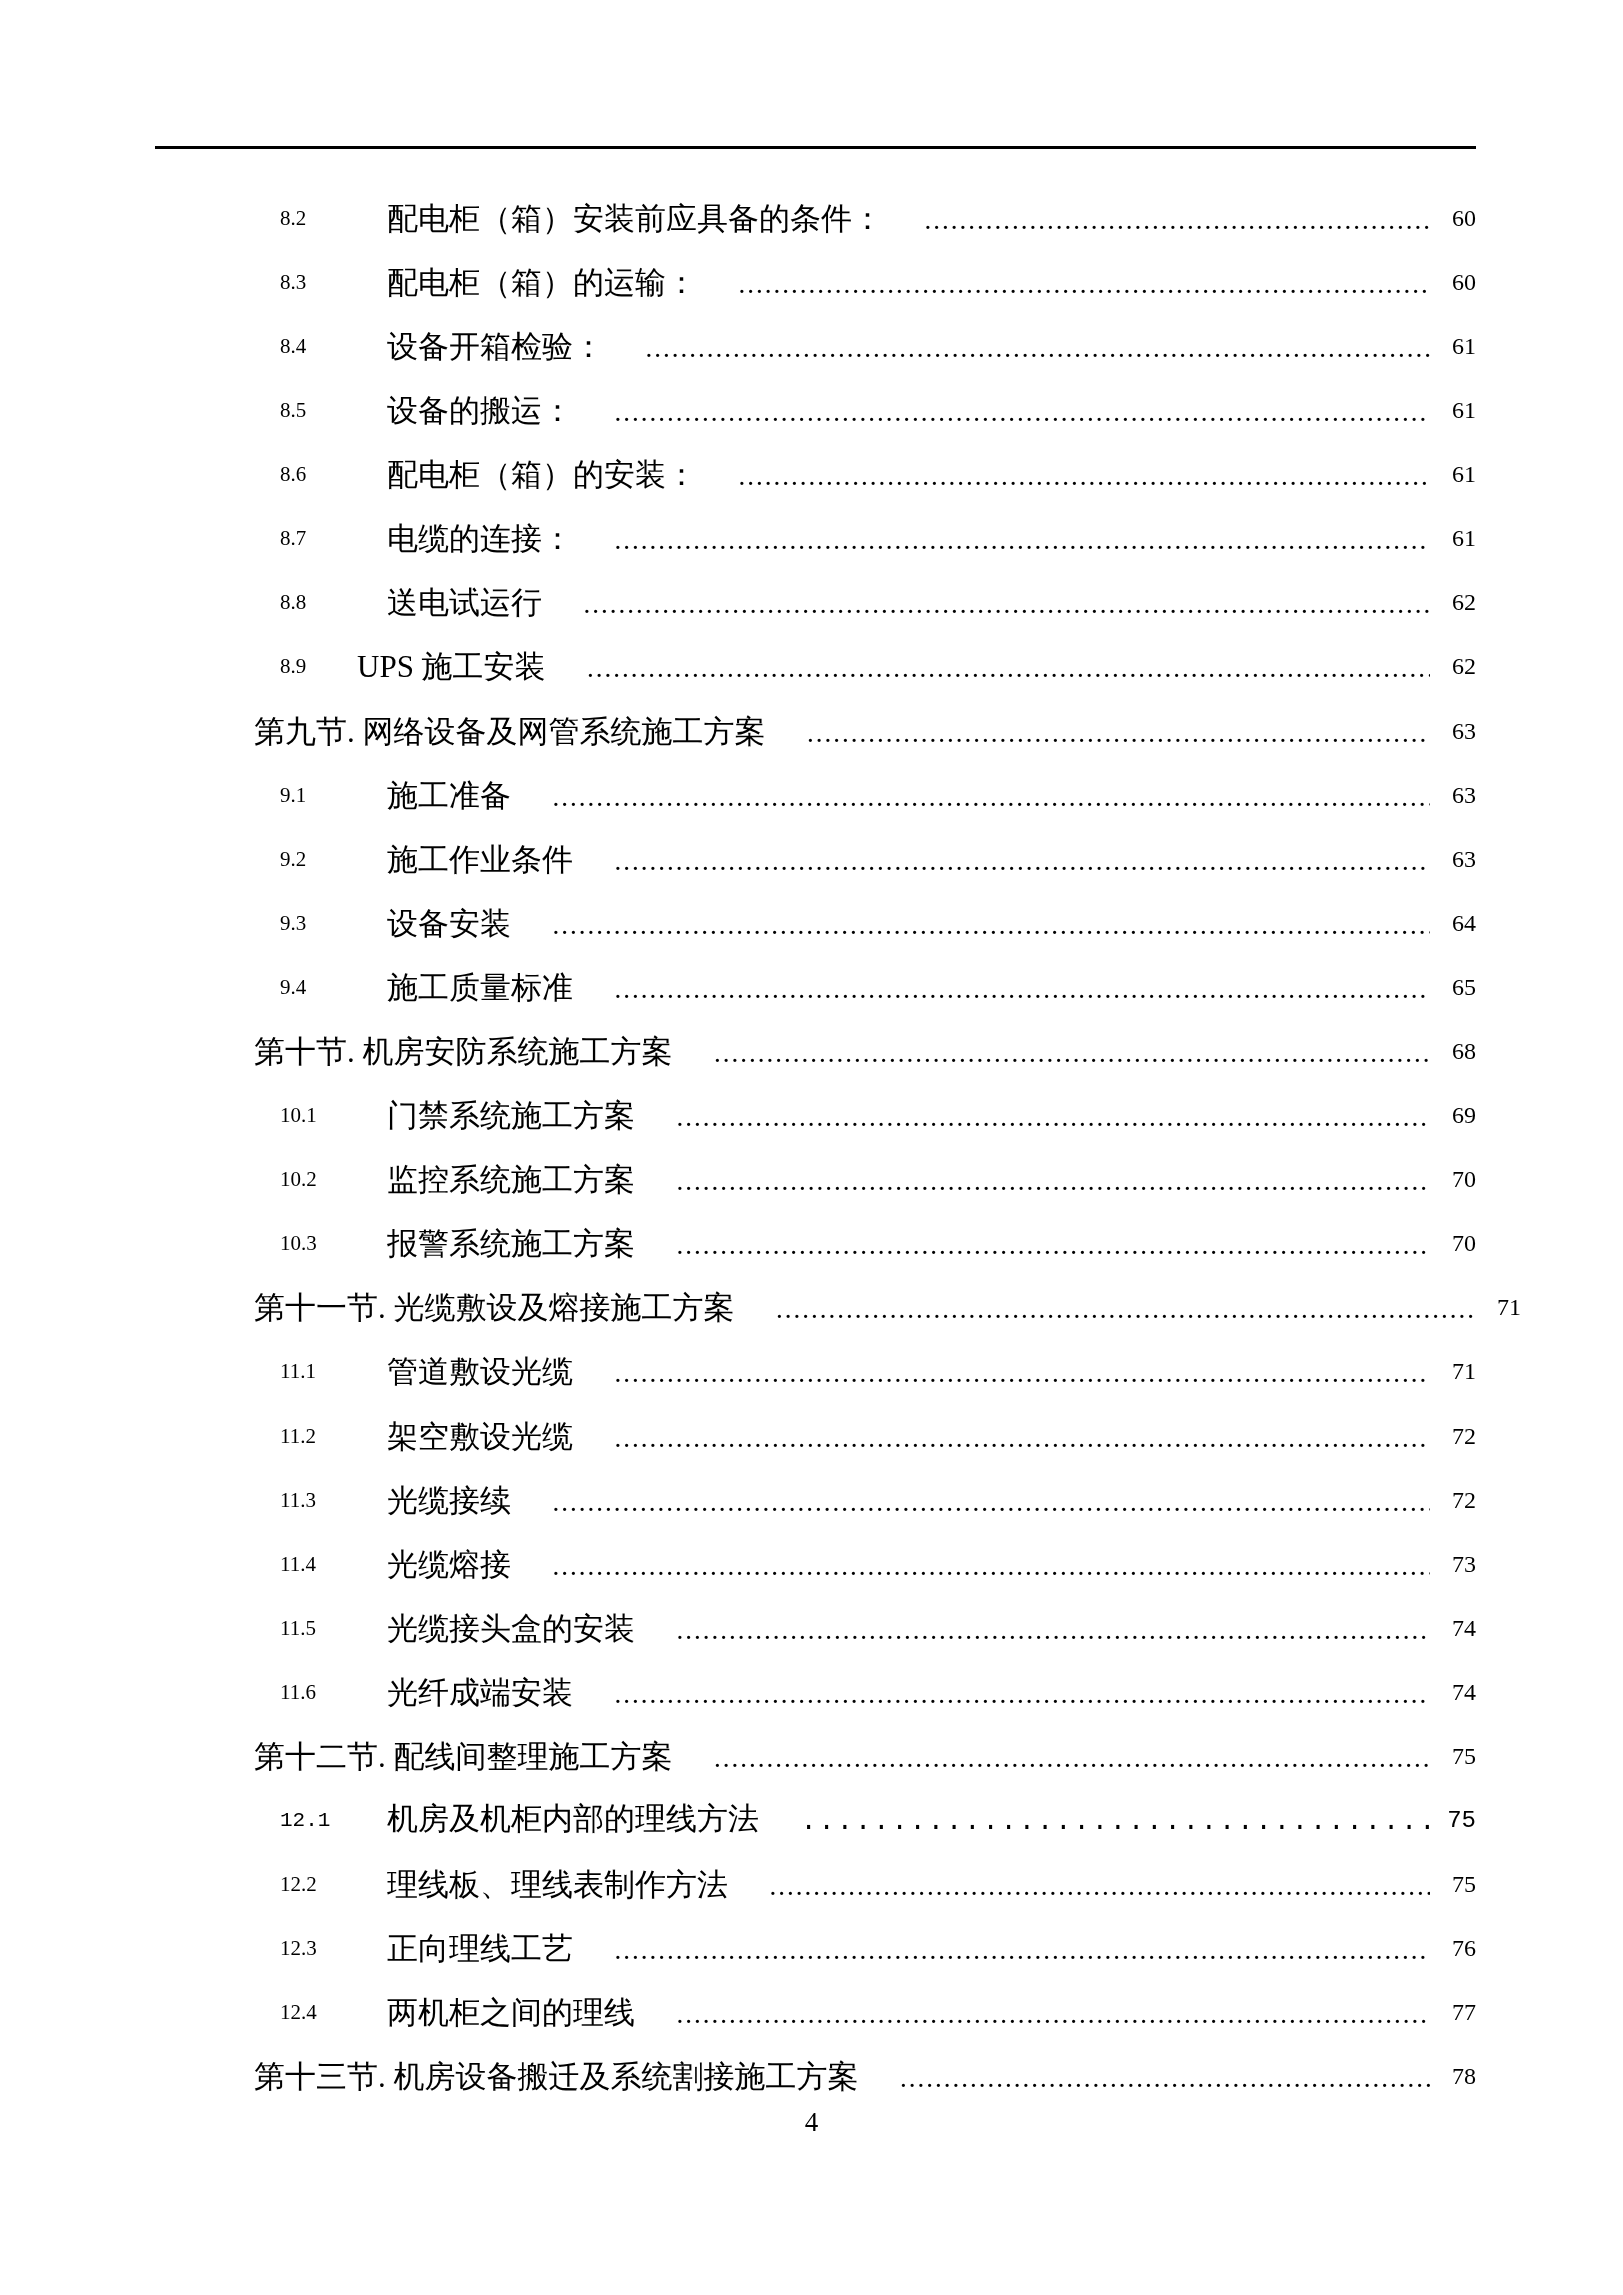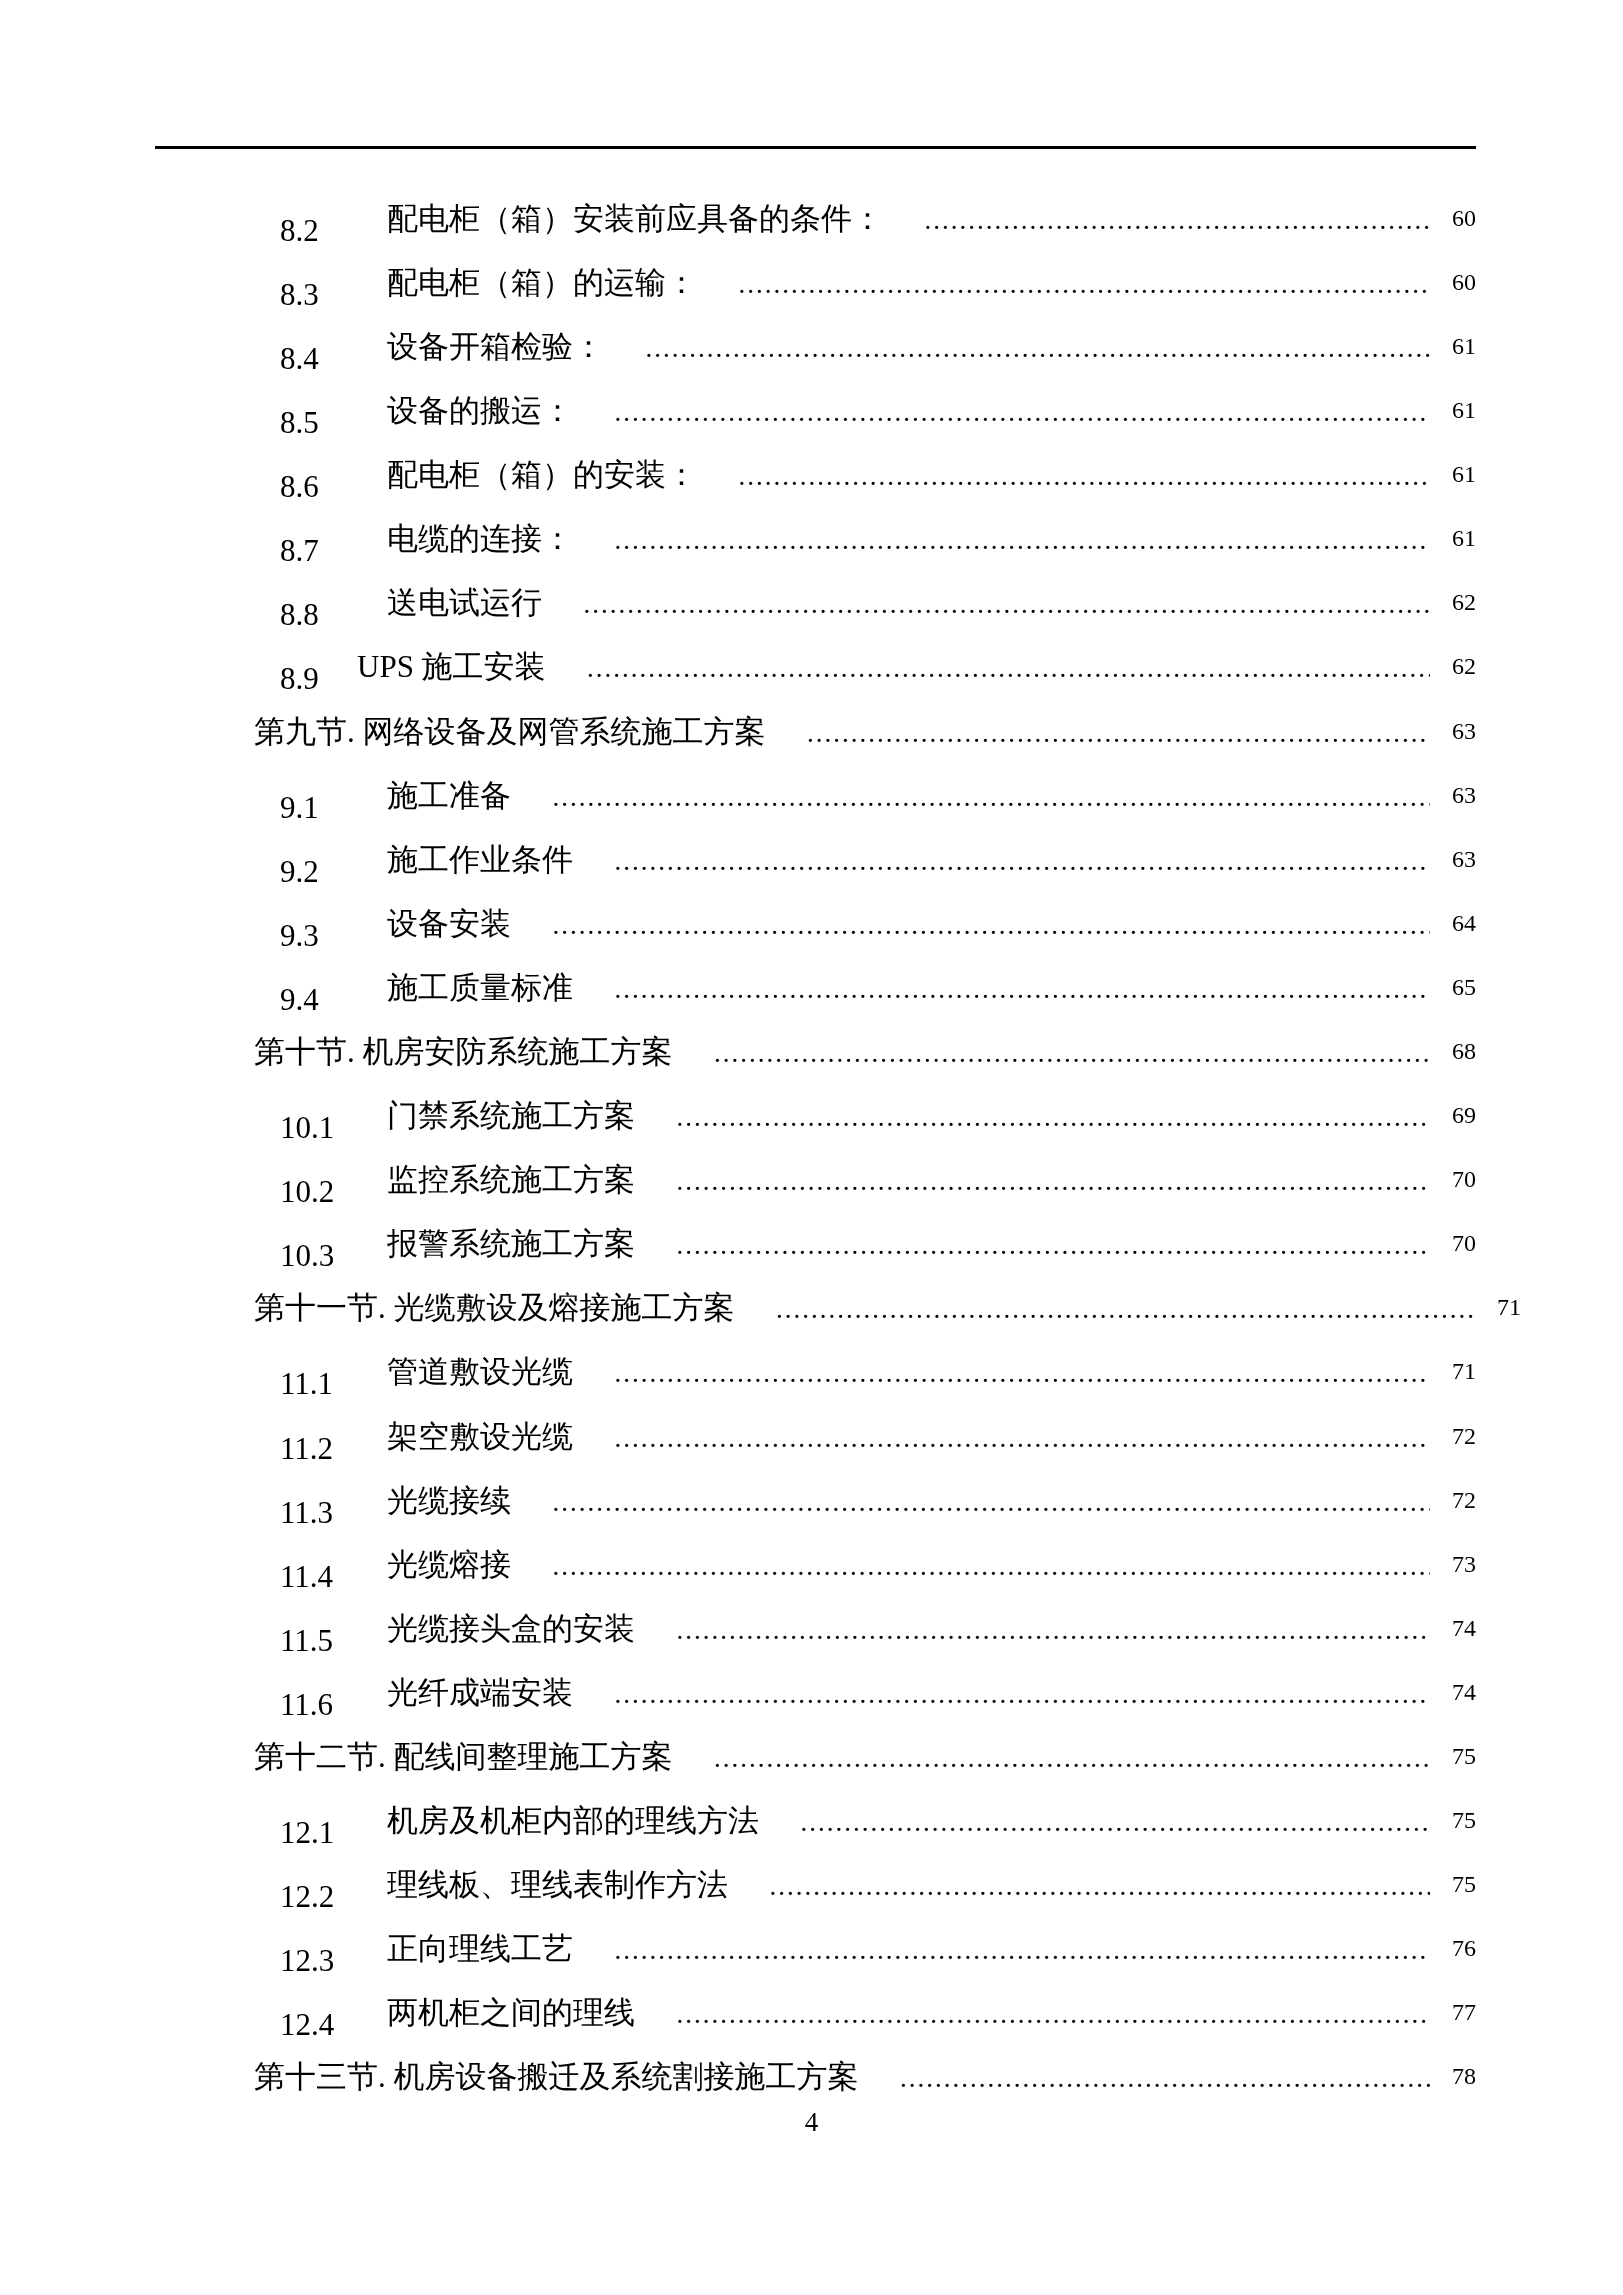--- a/index.html
+++ b/index.html
@@ -10,21 +10,21 @@
     .rule {
       position: absolute; left: 155px; top: 146px; width: 1321px; height: 3.4px;
       background: #000;
     }
     .toc { position: absolute; left: 0; top: 0; width: 100%; }
     .row {
       position: absolute; left: 0; width: 100%; height: 55px;
       font-size: 31px; line-height: 55px; white-space: nowrap;
     }
     .row .num {
-      position: absolute; top: 12px; font-size: 31px;
+      position: absolute; top: 0; font-size: 21px;
     }
     .row .title-wrap {
       position: absolute; top: 0; display: flex; align-items: baseline;
       right: 147px;
       gap: 40px;
     }
     .row .title { flex: 0 0 auto; }
     .row .leader {
       flex: 1 1 auto; overflow: hidden; margin: 0 2.7px 0 1.4px;
       letter-spacing: 2px; font-size: 27px;
@@ -236,21 +236,21 @@
       </span>
       <span class="page">74</span>
     </div>
     <div class="row section" style="top: 1729px;">
       <span class="title-wrap">
         <span class="title">第十二节.  配线间整理施工方案</span>
         <span class="leader">......................................................................................................................................................................................................</span>
       </span>
       <span class="page">75</span>
     </div>
-    <div class="row sub" style="top: 1793px;">
+    <div class="row sub" style="top: 1793px; font-family: Liberation Mono, monospace;">
       <span class="num">12.1</span>
       <span class="title-wrap">
         <span class="title">机房及机柜内部的理线方法</span>
         <span class="leader">......................................................................................................................................................................................................</span>
       </span>
       <span class="page">75</span>
     </div>
     <div class="row sub" style="top: 1857px;">
       <span class="num">12.2</span>
       <span class="title-wrap">

